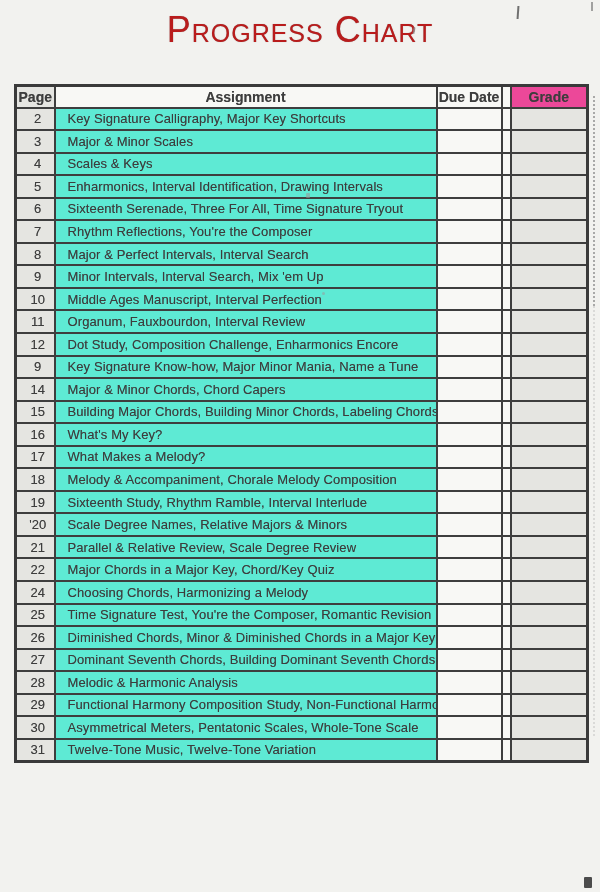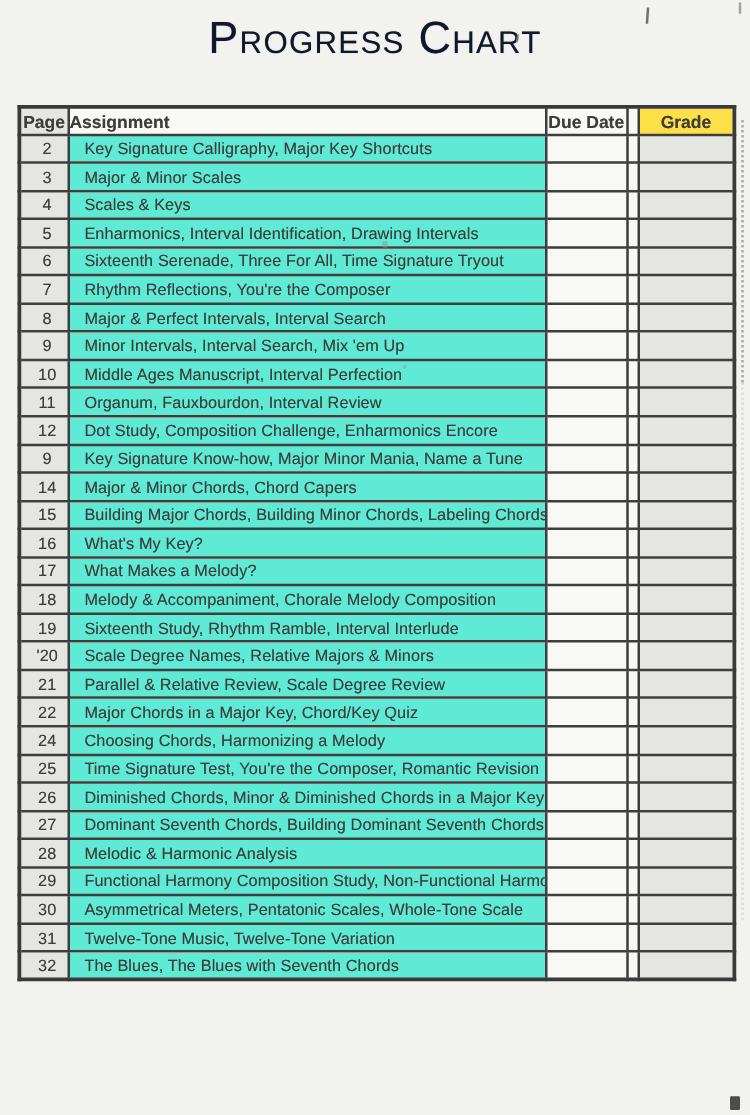--- a/index.html
+++ b/index.html
@@ -13,21 +13,21 @@
   }
   .page-title {
     position: absolute;
     top: 10px; left: 0; width: 100%;
     text-align: center;
     font-variant: small-caps;
     font-size: 36px;
     line-height: 40px;
     letter-spacing: 1px;
     font-weight: 400;
-    color: #0f172a;
+    color: #b91c1c;
     text-shadow: 0 0 0.7px rgba(70,70,70,0.55);
   }
   table.chart {
     position: absolute;
     top: 84px; left: 14px;
     width: 572px;
     border-collapse: collapse;
     table-layout: fixed;
     color: #3d3d3d;
     border: 3px solid #3a3a3a;
@@ -43,23 +43,23 @@
     font-size: 14px;
     font-weight: bold;
     padding: 0;
   }
   .chart tbody td {
     height: 22.55px;
     font-size: 13px;
     letter-spacing: 0.1px;
   }
   .h-page   { background: #e5e5e1; text-align: center; }
-  .h-assign { text-align: left; padding-left: 12px; background: #f8f8f5; }
+  .h-assign { text-align: center; padding-left: 12px; background: #f8f8f5; }
   .h-due    { text-align: center; background: #f8f8f5; }
-  .h-grade  { background: #fde047; text-align: center; }
+  .h-grade  { background: #ec4899; text-align: center; }
   .h-spacer, .spacer-cell { background: #f8f8f5; padding: 0; }
   .page-cell   { background: #e5e5e1; text-align: center; padding-left: 6px; }
   .assign-cell { text-align: left; padding: 0 4px 0 12px; background: #5eead4; }
   .due-cell    { background: #f8f8f5; }
   .grade-cell  { background: #e5e5e1; }
 
   
   .artifact { position: absolute; pointer-events: none; }
   .a-dash-topright   { left: 517px; top: 6px;  width: 2px; height: 13px; background: #4f4f4f; transform: rotate(4deg); opacity: .8; }
   .a-corner-top      { left: 591px; top: 2px;  width: 2px; height: 9px;  background: #6a6a6a; opacity: .6; }
@@ -289,27 +289,20 @@
         <td class="spacer-cell"></td>
         <td class="grade-cell"></td>
       </tr>
       <tr>
         <td class="page-cell">31</td>
         <td class="assign-cell">Twelve-Tone Music, Twelve-Tone Variation</td>
         <td class="due-cell"></td>
         <td class="spacer-cell"></td>
         <td class="grade-cell"></td>
       </tr>
-      <tr>
-        <td class="page-cell">32</td>
-        <td class="assign-cell">The Blues, The Blues with Seventh Chords</td>
-        <td class="due-cell"></td>
-        <td class="spacer-cell"></td>
-        <td class="grade-cell"></td>
-      </tr>
     </tbody>
 </table>
 
 <div class="artifact a-dash-topright"></div>
 <div class="artifact a-corner-top"></div>
 <div class="artifact a-title-tick"></div>
 <div class="artifact a-dotted-strong"></div>
 <div class="artifact a-dotted-faint"></div>
 <div class="artifact a-blob-bottom"></div>
 <div class="artifact a-speck-1"></div>

